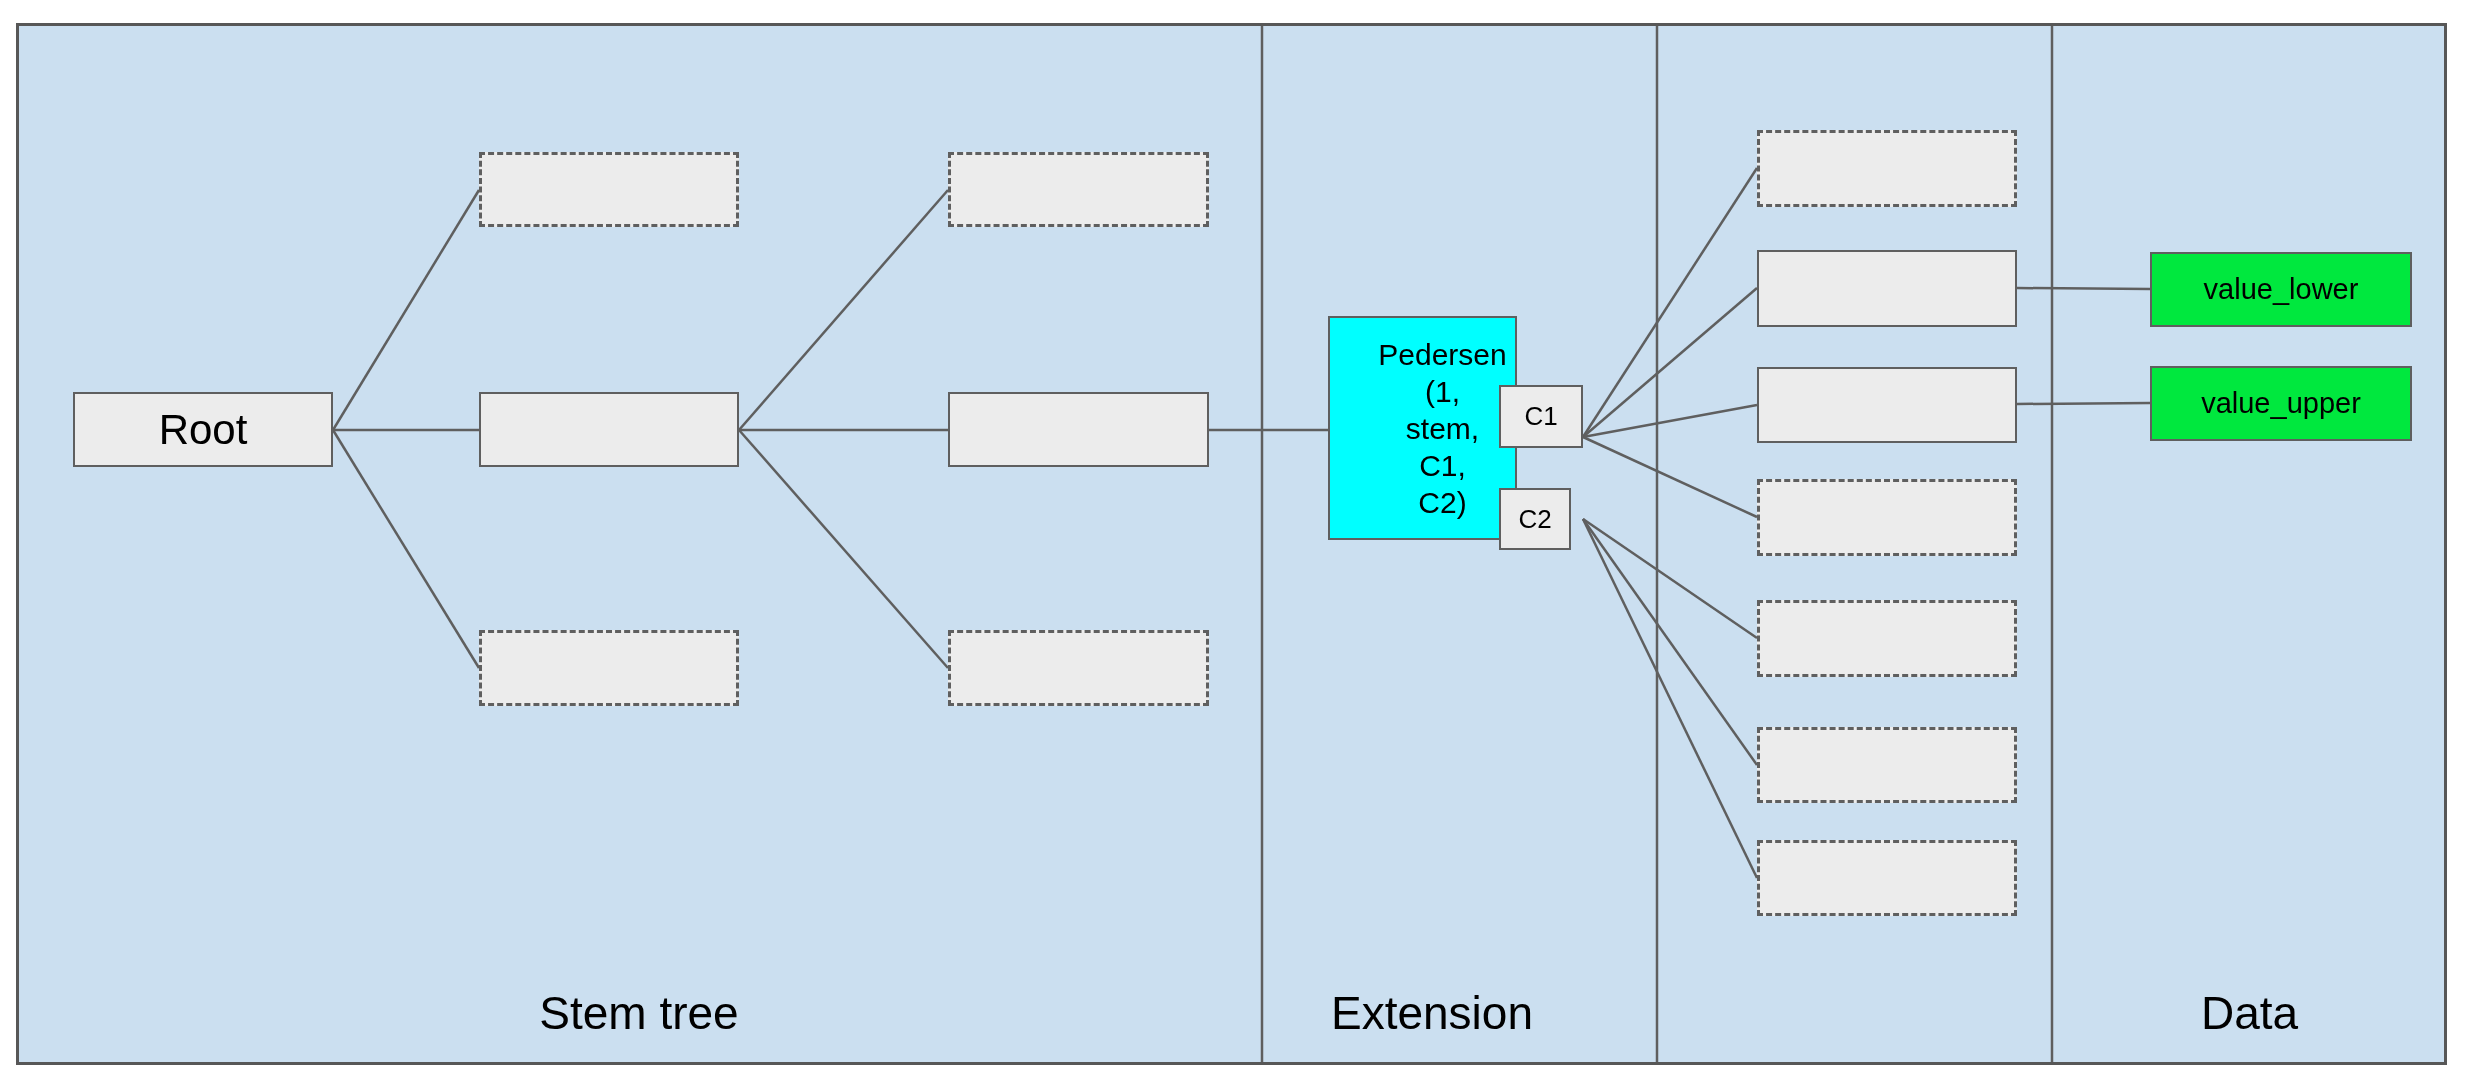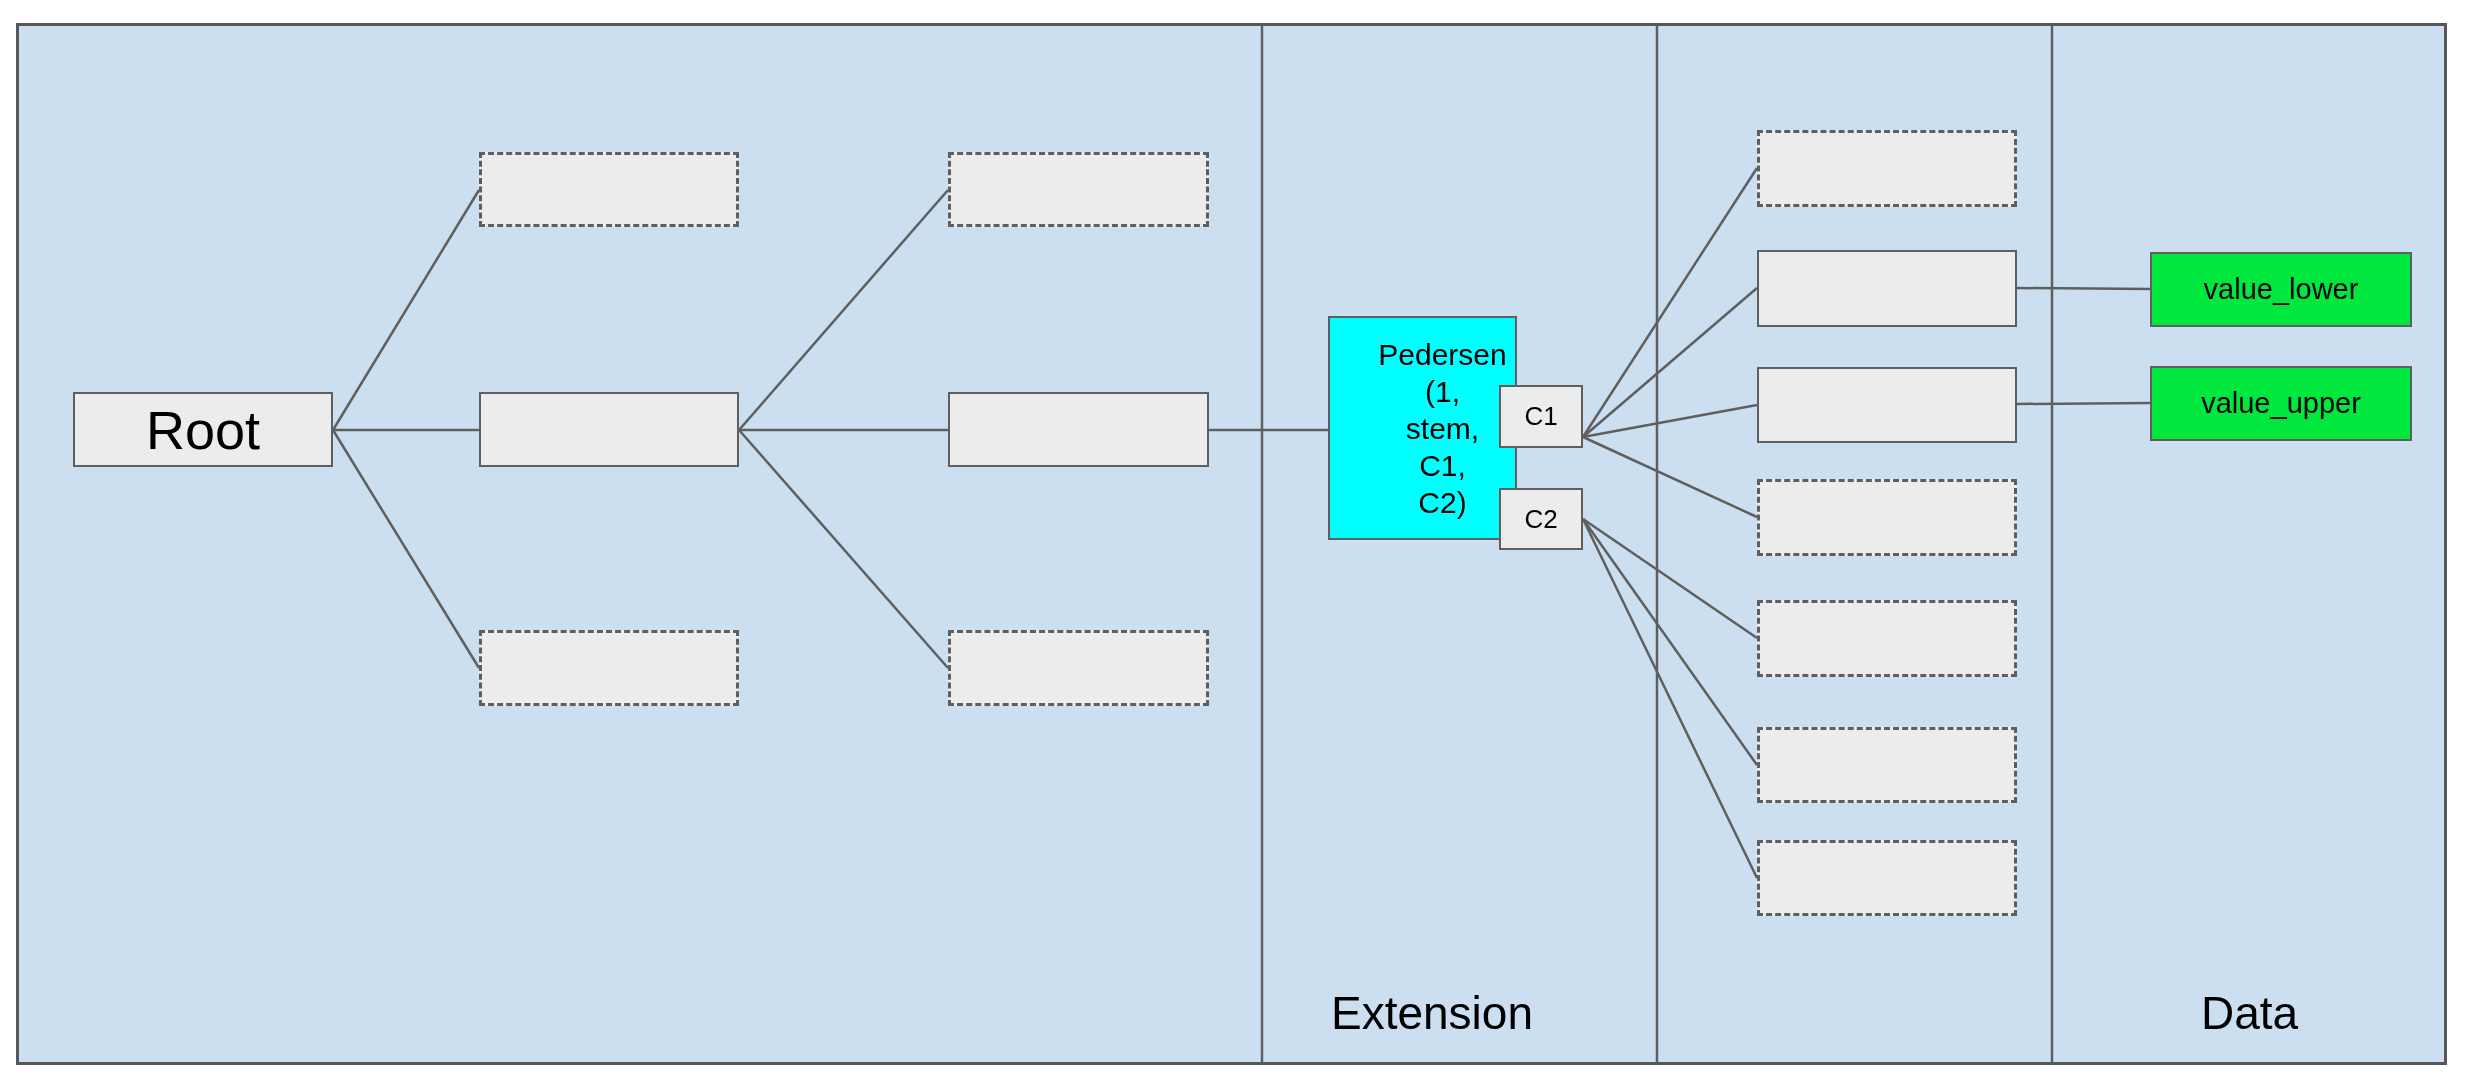--- a/index.html
+++ b/index.html
@@ -91,21 +91,21 @@
 
       <line x1="1583" y1="519" x2="1757" y2="638"></line>
       <line x1="1583" y1="519" x2="1757" y2="765"></line>
       <line x1="1583" y1="519" x2="1757" y2="878"></line>
 
       <line x1="2017" y1="288" x2="2150" y2="289"></line>
       <line x1="2017" y1="404" x2="2150" y2="403"></line>
     </g>
   </svg>
 
-  <div class="node" style="left:73px;top:392px;width:260px;height:75px;font-size:54px">
+  <div class="node" style="left:73px;top:392px;width:260px;height:75px;font-size:42px">
     <span class="lbl">Root</span>
   </div>
 
   <div class="node dashed" style="left:479px;top:152px;width:260px;height:75px"></div>
   <div class="node" style="left:479px;top:392px;width:260px;height:75px"></div>
   <div class="node dashed" style="left:479px;top:630px;width:260px;height:76px"></div>
 
   <div class="node dashed" style="left:948px;top:152px;width:261px;height:75px"></div>
   <div class="node" style="left:948px;top:392px;width:261px;height:75px"></div>
   <div class="node dashed" style="left:948px;top:630px;width:261px;height:76px"></div>
@@ -113,35 +113,36 @@
   <div class="node cyan" style="left:1328px;top:316px;width:189px;height:224px;font-size:30px">
     <span class="lbl multiline">Pedersen
 (1,
 stem,
 C1,
 C2)</span>
   </div>
   <div class="node" style="left:1499px;top:385px;width:84px;height:63px;font-size:26px">
     <span class="lbl">C1</span>
   </div>
-  <div class="node" style="left:1499px;top:488px;width:84px;height:62px;font-size:26px">
+  <div class="node" style="left:1499px;top:488px;width:72px;height:62px;font-size:26px">
     <span class="lbl">C2</span>
   </div>
 
   <div class="node dashed" style="left:1757px;top:130px;width:260px;height:77px"></div>
   <div class="node" style="left:1757px;top:250px;width:260px;height:77px"></div>
   <div class="node" style="left:1757px;top:367px;width:260px;height:76px"></div>
   <div class="node dashed" style="left:1757px;top:479px;width:260px;height:77px"></div>
   <div class="node dashed" style="left:1757px;top:600px;width:260px;height:77px"></div>
   <div class="node dashed" style="left:1757px;top:727px;width:260px;height:76px"></div>
   <div class="node dashed" style="left:1757px;top:840px;width:260px;height:76px"></div>
 
   <div class="node green" style="left:2150px;top:366px;width:262px;height:75px;font-size:29px">
     <span class="lbl">value_upper</span>
   </div>
   <div class="node green" style="left:2150px;top:252px;width:262px;height:75px;font-size:29px">
     <span class="lbl">value_lower</span>
   </div>
 
+  <div class="section-label" style="left:16px;width:1246px">Stem tree</div>
   <div class="section-label" style="left:1256px;width:352px">Extension</div>
   <div class="section-label" style="left:2052px;width:395px">Data</div>
 
 </div>
 
 </body></html>

